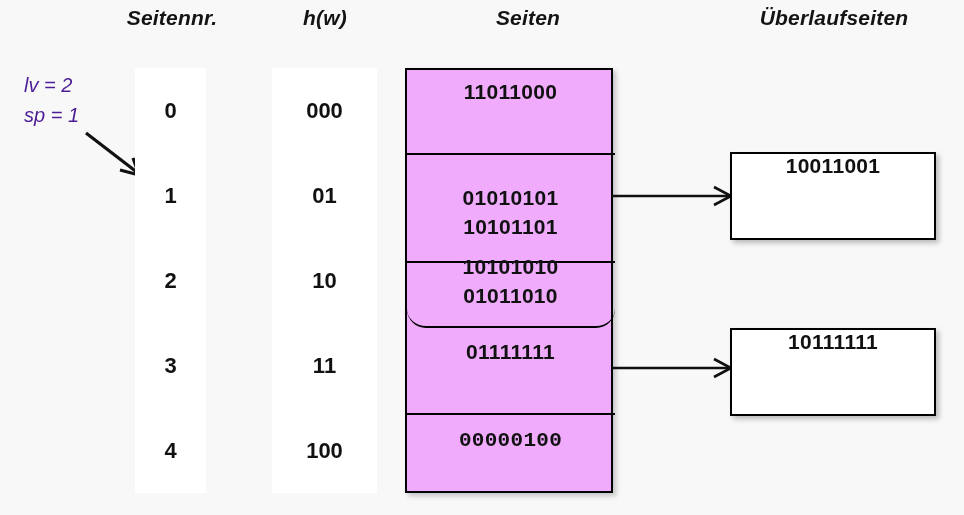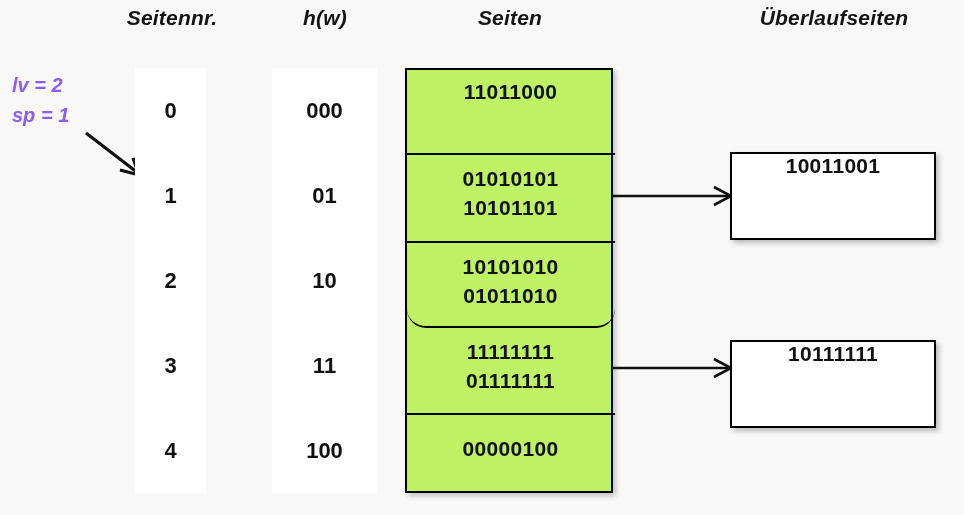--- a/index.html
+++ b/index.html
@@ -26,33 +26,33 @@
     font-style: italic;
     font-weight: 700;
     font-size: 21px;
     letter-spacing: 0.2px;
     color: #141414;
     white-space: nowrap;
     text-align: center;
   }
   #hdr-seitennr { left: 118px;  top: 6px;  width: 108px; }
   #hdr-hw       { left: 272px;  top: 6px;  width: 106px; }
-  #hdr-seiten   { left: 406px;  top: 6px;  width: 208px; }
+  #hdr-seiten   { left: 424px;  top: 6px;  width: 208px; }
   #hdr-ueber    { left: 730px;  top: 6px;  width: 208px; }
 
   
   #params {
     position: absolute;
-    left: 12px;
+    left: 24px;
     top: 70px;
     font-style: italic;
-    font-weight: 700;
+    font-weight: 400;
     font-size: 20px;
     line-height: 30px;
-    color: #8b5cf6;
+    color: #4c1d95;
     white-space: nowrap;
   }
   #params .param-line { display: block; }
 
   #param-arrow {
     position: absolute;
     left: 80px;
     top: 128px;
     width: 70px;
     height: 56px;
@@ -86,43 +86,43 @@
   .strip-cell.r3 { top: 255px; }
   .strip-cell.r4 { top: 340px; }
 
   
   #pages-table {
     position: absolute;
     left: 405px;
     top: 68px;
     width: 208px;
     height: 425px;
-    background: #bef264;
+    background: #f0abfc;
     border: 2.5px solid #000000;
     box-sizing: border-box;
     box-shadow: 3px 3px 5px rgba(0,0,0,0.22);
   }
   .page-cell {
     position: absolute;
     left: -0.5px;
     width: 208px;
     box-sizing: border-box;
     border-bottom: 2.5px solid #000000;
     display: flex;
     flex-direction: column;
     align-items: center;
     justify-content: flex-start;
     padding-top: 9px;
   }
   .page-cell:last-child { border-bottom: none; }
   .page-cell.p0 { top: -2.5px;  height: 87px; }
-  .page-cell.p1 { top: 84.5px;  height: 88px; }
+  .page-cell.p1 { top: 84.5px;  height: 108px; justify-content: center; }
   .page-cell.p2 { top: 172.5px; height: 85px; border-radius: 19px; }
   .page-cell.p3 { top: 257.5px; height: 87px; }
-  .page-cell.p4 { top: 355px; height: 64px; }
+  .page-cell.p4 { top: 347px; height: 64px; font-family: Liberation Mono, monospace; }
 
   .page-rec {
     font-size: 21px;
     font-weight: 600;
     line-height: 29px;
     letter-spacing: 0.3px;
     color: #111111;
   }
 
   
@@ -133,21 +133,21 @@
     height: 88px;
     background: #ffffff;
     border: 2.5px solid #000000;
     box-sizing: border-box;
     box-shadow: 3px 3px 5px rgba(0,0,0,0.25);
     display: flex;
     align-items: flex-start;
     justify-content: center;
   }
   #overflow-0 { top: 152px; }
-  #overflow-1 { top: 340px; text-align: center; }
+  #overflow-1 { top: 328px; text-align: center; }
   .overflow-rec {
     font-size: 21px;
     font-weight: 600;
     letter-spacing: 0.3px;
     color: #111111;
   }
 
   
   .connector {
     position: absolute;
@@ -200,21 +200,20 @@
     </div>
     <div class="page-cell p1">
       <div class="page-rec">01010101</div>
       <div class="page-rec">10101101</div>
     </div>
     <div class="page-cell p2">
       <div class="page-rec">10101010</div>
       <div class="page-rec">01011010</div>
     </div>
     <div class="page-cell p3">
-      <div class="page-rec">11111111</div>
       <div class="page-rec">01111111</div>
     </div>
     <div class="page-cell p4">
       <div class="page-rec">00000100</div>
     </div>
   </div>
 
   <svg class="connector" id="connector-0" viewBox="0 0 124 24">
     <line x1="2" y1="12" x2="119" y2="12" stroke="#111111" stroke-width="2.6"></line>
     <polyline points="104,3 121,12 104,21" fill="none" stroke="#111111" stroke-width="2.6" stroke-linejoin="miter"></polyline>

